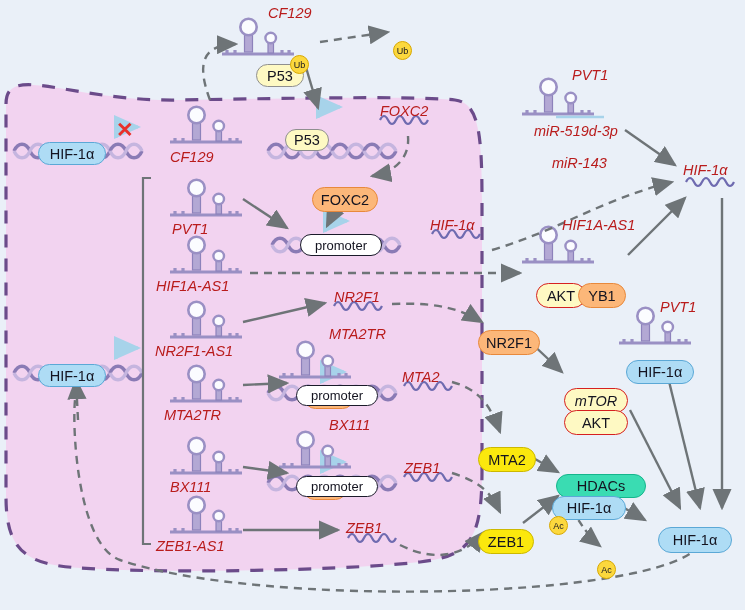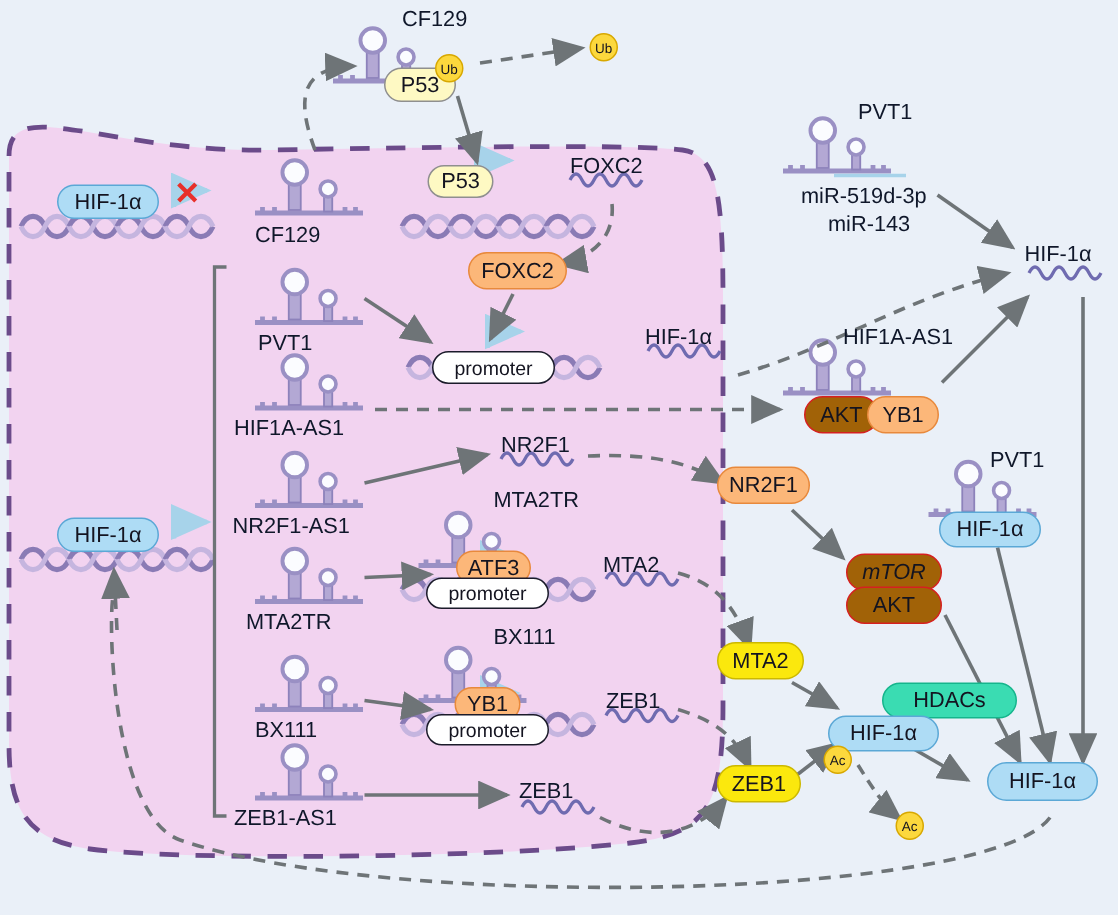--- a/index.html
+++ b/index.html
@@ -8,55 +8,58 @@
     background:#eaf0f8;
     font-family:"Liberation Sans", sans-serif;
     overflow:hidden;
   }
   #stage{position:relative;width:745px;height:610px;}
   svg#canvas{position:absolute;left:0;top:0;width:745px;height:610px;}
 
   .lbl{
     position:absolute;
     font-family:"Liberation Sans", sans-serif;
-    color:#0f172a;
+    color:#b91c1c;
     white-space:nowrap;
     line-height:1;
     user-select:none;
+    font-style:italic;
   }
   .lbl-plain{font-size:14.5px;}
 
   
   .cap{
     position:absolute;
     display:flex;align-items:center;justify-content:center;
     border-radius:999px;
     font-size:14.5px;
     color:#141420;
     white-space:nowrap;
     box-sizing:border-box;
+    margin-top:19px;
   }
   .cap-blue{background:#aedcf5;border:1.4px solid #5ba8d6;}
   .cap-gray{background:#fef9c3;border:1.4px solid #8f8f8f;}
   .cap-orange{background:#fcb779;border:1.4px solid #e8893c;}
-  .cap-red{background:#a16207;border:1.4px solid #d62020;}
+  .cap-red{background:#fef9c3;border:1.4px solid #d62020;}
   .cap-yellow{background:#fbe80d;border:1.4px solid #ccb800;}
   .cap-teal{background:#3adcb2;border:1.4px solid #15b58c;}
   .cap-ub{background:#fcd83d;border:1.4px solid #d8a800;font-size:9px;border-radius:50%;}
 
   .promoter{
     position:absolute;
     background:#ffffff;
     border:1.6px solid #1b1b2a;
     border-radius:999px;
     font-size:13px;
     color:#141420;
     display:flex;align-items:center;justify-content:center;
     box-sizing:border-box;
     white-space:nowrap;
+    margin-left:12px;
   }
   .xmark{
     position:absolute;
     color:#e8302a;
     font-size:21px;
     font-weight:bold;
     line-height:1;
   }
 </style>
 </head>
@@ -292,21 +295,21 @@
   <path d="M78,420 L76,380" fill="none" stroke="#6e7477" stroke-width="2.4" stroke-dasharray="8 6" marker-end="url(#ahd)"></path>
 </svg>
 
 <div class="lbl lbl-plain" style="left:268px;top:6px;">CF129</div>
 <div class="cap cap-gray" style="left:256px;top:45px;width:48px;height:23px;">P53</div>
 <div class="cap cap-ub" style="left:290px;top:36px;width:19px;height:19px;">Ub</div>
 <div class="cap cap-ub" style="left:393px;top:22px;width:19px;height:19px;">Ub</div>
 
 <div class="lbl lbl-plain" style="left:572px;top:68px;">PVT1</div>
 <div class="lbl lbl-plain" style="left:534px;top:124px;">miR-519d-3p</div>
-<div class="lbl lbl-plain" style="left:552px;top:143px;">miR-143</div>
+<div class="lbl lbl-plain" style="left:552px;top:156px;">miR-143</div>
 <div class="lbl lbl-plain" style="left:683px;top:163px;">HIF-1α</div>
 
 <div class="cap cap-blue" style="left:38px;top:123px;width:68px;height:23px;">HIF-1α</div>
 <div class="xmark" style="left:116px;top:119px;">✕</div>
 
 <div class="lbl lbl-plain" style="left:170px;top:150px;">CF129</div>
 
 <div class="cap cap-gray" style="left:285px;top:110px;width:44px;height:22px;">P53</div>
 <div class="lbl lbl-plain" style="left:380px;top:104px;">FOXC2</div>
 
@@ -346,20 +349,20 @@
 
 <div class="lbl lbl-plain" style="left:660px;top:300px;">PVT1</div>
 <div class="cap cap-blue" style="left:626px;top:341px;width:68px;height:24px;">HIF-1α</div>
 
 <div class="cap cap-red" style="left:564px;top:369px;width:64px;height:25px;font-style:italic;">mTOR</div>
 <div class="cap cap-red" style="left:564px;top:391px;width:64px;height:25px;">AKT</div>
 
 <div class="cap cap-yellow" style="left:478px;top:428px;width:58px;height:25px;">MTA2</div>
 <div class="cap cap-yellow" style="left:478px;top:510px;width:56px;height:25px;">ZEB1</div>
 
-<div class="cap cap-teal" style="left:588px;top:455px;width:90px;height:24px;">HDACs</div>
+<div class="cap cap-teal" style="left:556px;top:455px;width:90px;height:24px;">HDACs</div>
 <div class="cap cap-blue" style="left:552px;top:477px;width:74px;height:24px;">HIF-1α</div>
 <div class="cap cap-ub" style="left:549px;top:497px;width:19px;height:19px;">Ac</div>
 <div class="cap cap-ub" style="left:597px;top:541px;width:19px;height:19px;">Ac</div>
 
 <div class="cap cap-blue" style="left:658px;top:508px;width:74px;height:26px;">HIF-1α</div>
 
 </div>
 
 </body></html>

